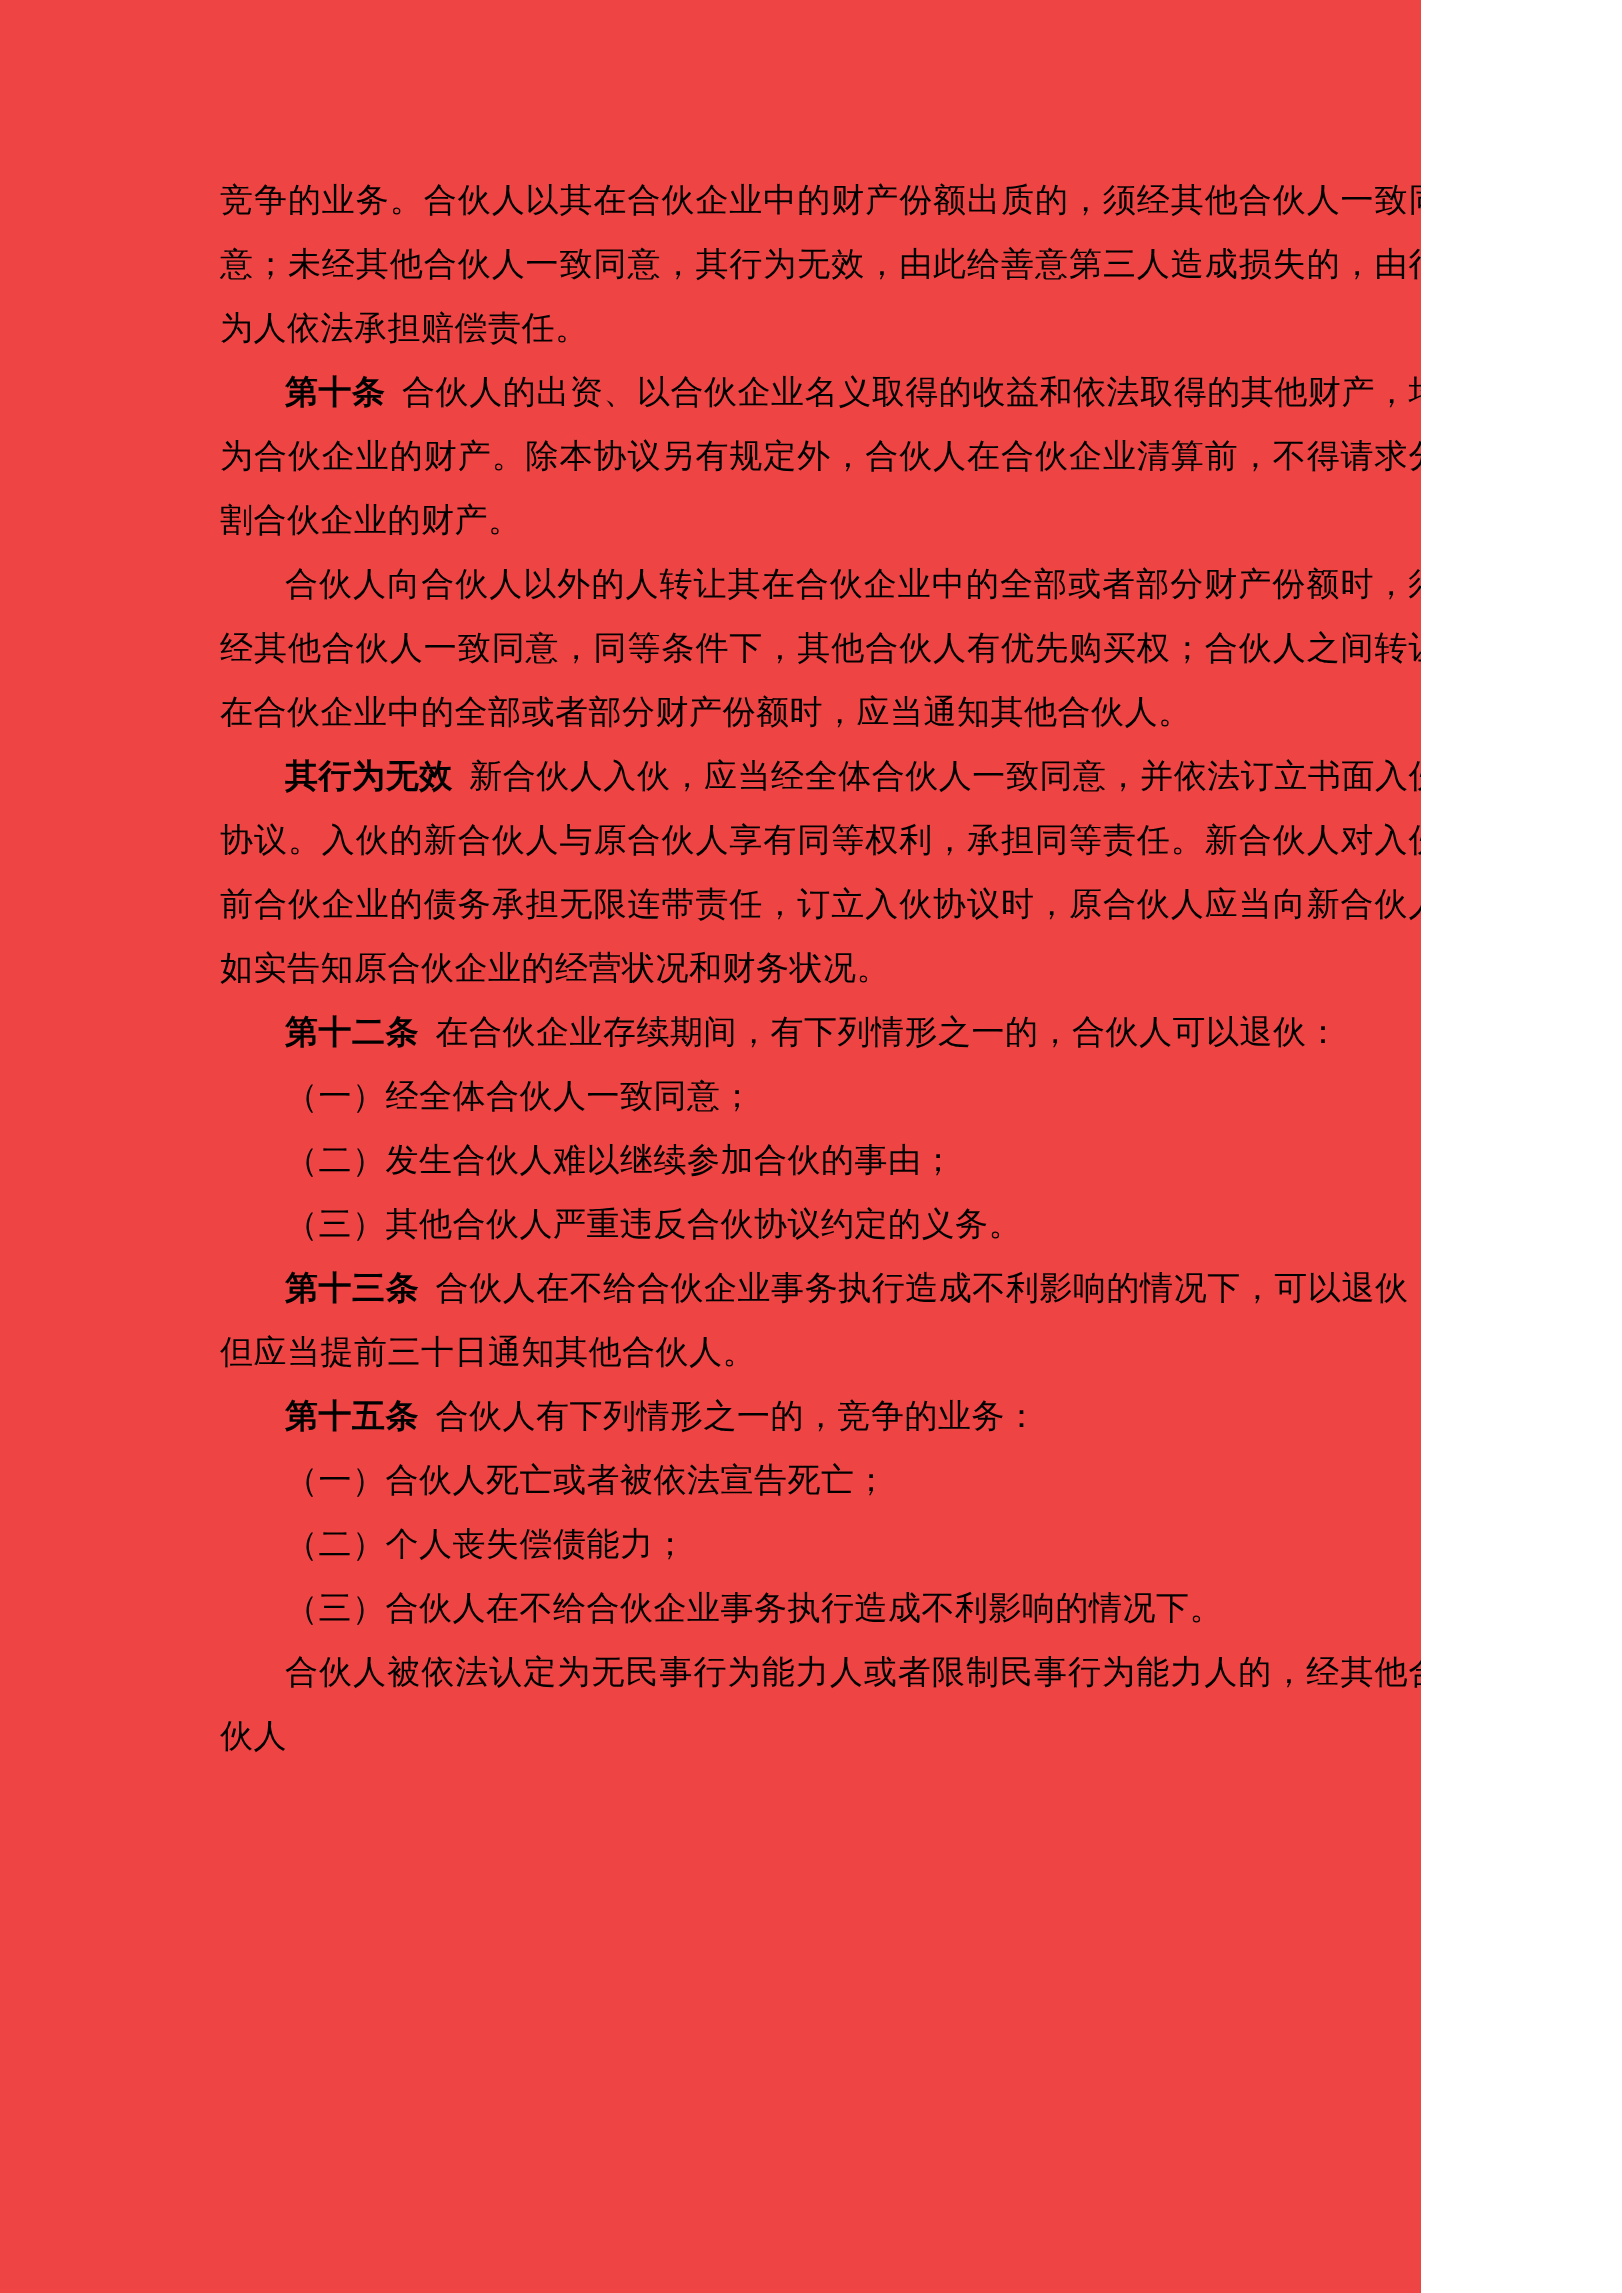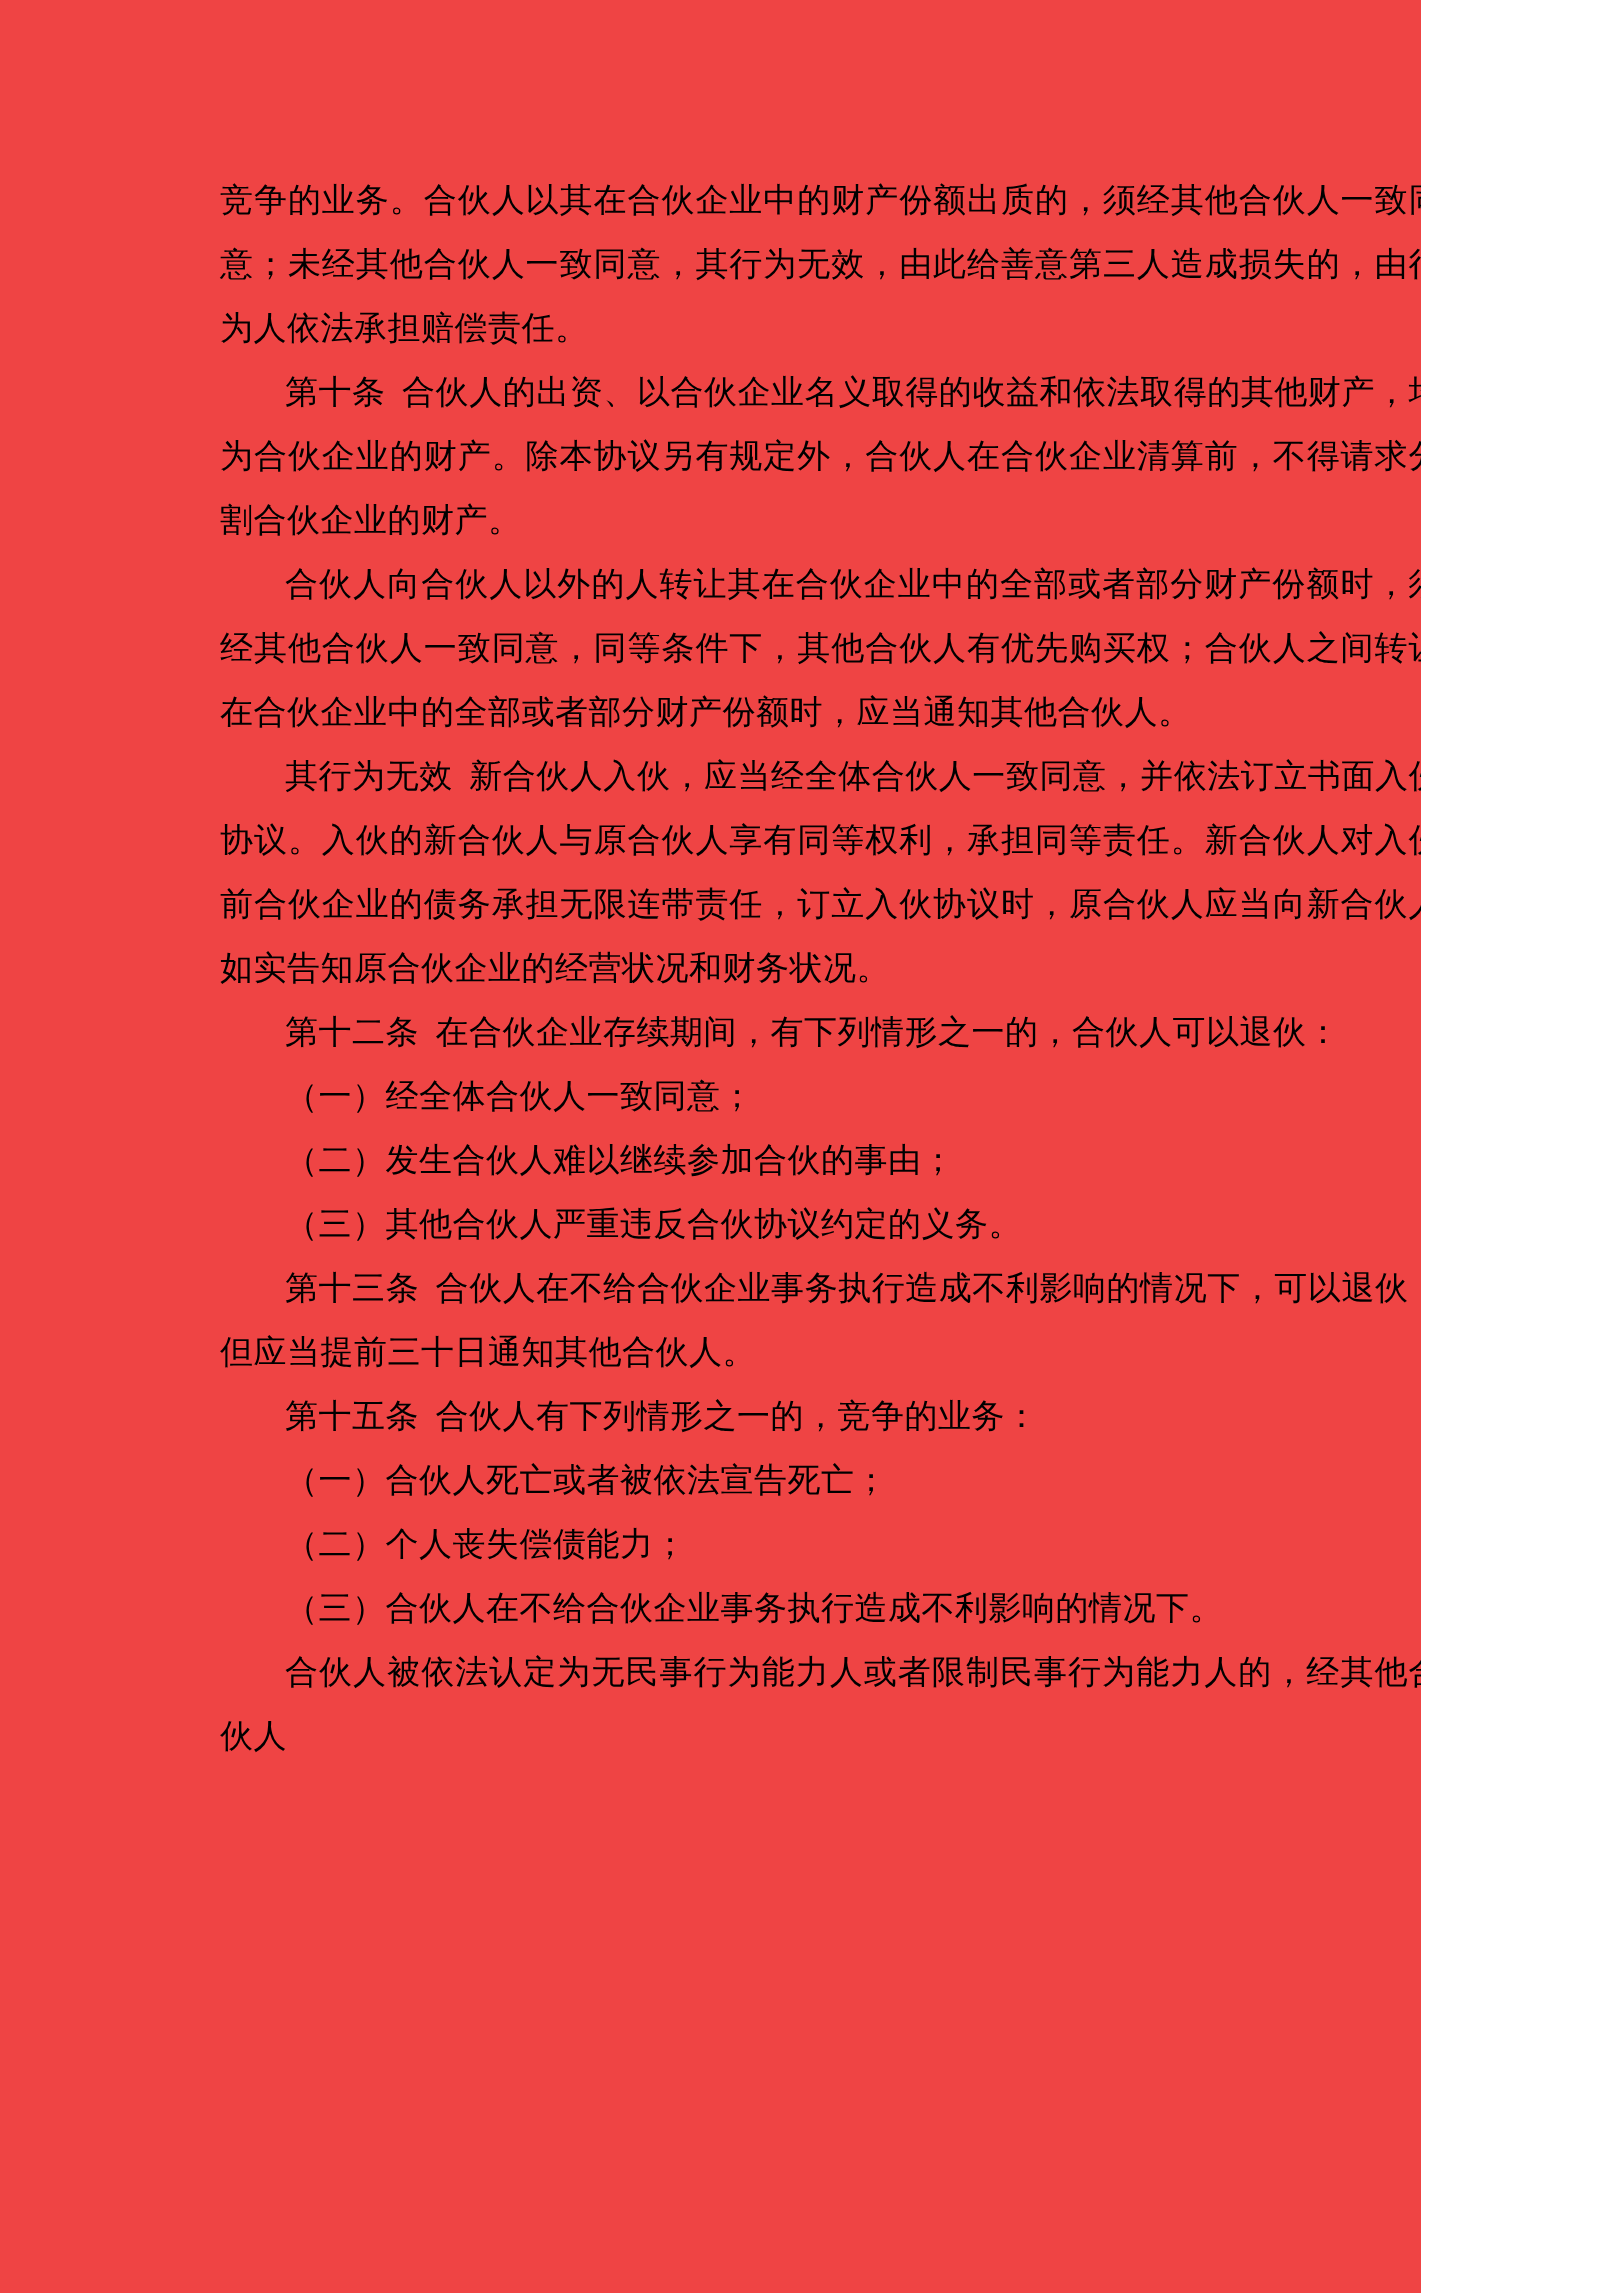--- a/index.html
+++ b/index.html
@@ -30,21 +30,21 @@
     text-align: justify;
     letter-spacing: 0.5px;
   }
   .para.indent {
     text-indent: 65px;
   }
   .run {
     font-weight: normal;
   }
   .run-bold {
-    font-weight: normal;
+    font-weight: bold;
     margin-right: 16.4px;
   }
   .footer {
     position: absolute;
     left: 220px;
     top: 2120px;
     width: 1227px;
     text-align: right;
   }
   .page-number {

